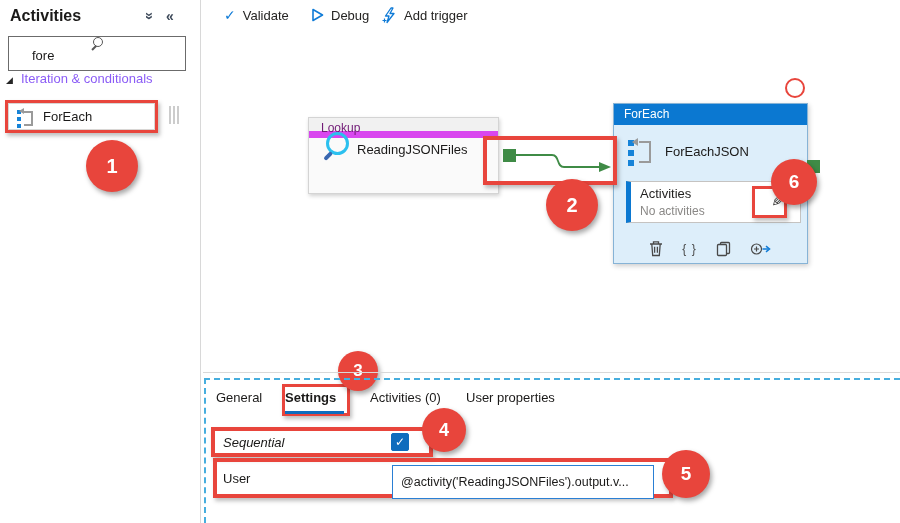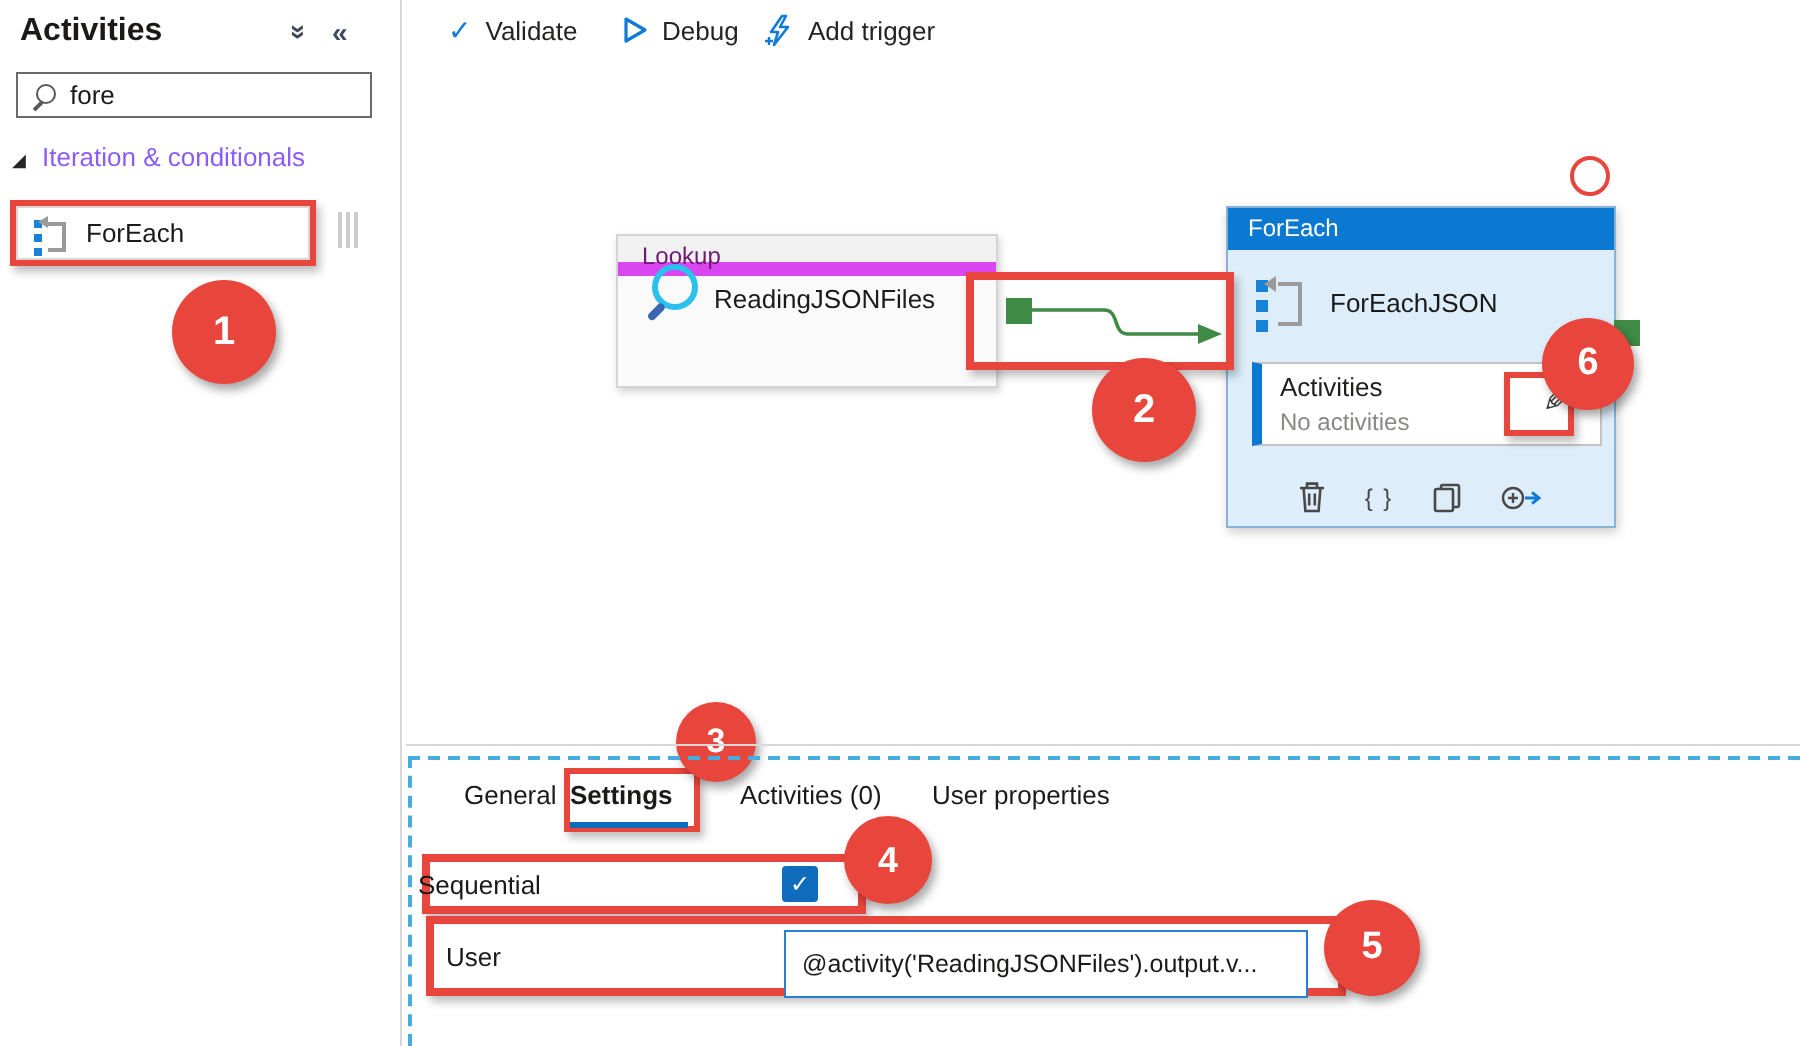--- a/index.html
+++ b/index.html
@@ -5,21 +5,21 @@
   * { margin:0; padding:0; box-sizing:border-box; }
   html,body { width:900px; height:523px; }
   body { font-family:"Liberation Sans","DejaVu Sans",sans-serif; background:#ffffff; color:#1b1a19; }
   .screen { position:relative; width:900px; height:523px; overflow:hidden; background:#fff; }
 
   
   .panel-title { position:absolute; left:10px; top:7px; font-size:16px; font-weight:bold; color:#1b1a19; }
   .panel-icon { position:absolute; top:8px; font-size:14px; font-weight:600; color:#3e4a5a; cursor:pointer; }
   .icon-collapse-all { left:146px; transform:rotate(90deg); }
   .icon-collapse-panel { left:166px; }
-  .search-box { position:absolute; left:8px; top:36px; width:178px; height:23px; border:1px solid #6b6b6b; background:#fff; display:flex; align-items:center; }
+  .search-box { position:absolute; left:8px; top:36px; width:178px; height:35px; border:1px solid #6b6b6b; background:#fff; display:flex; align-items:center;flex-direction:column; }
   .search-box input { border:none; outline:none; font-family:inherit; font-size:13px; color:#1b1a19; width:130px; background:transparent; }
   .mag-sm { position:relative; width:11px; height:11px; margin:0 7px 0 8px; }
   .mag-sm::before { content:""; position:absolute; right:0; top:0; width:8px; height:8px; border:1.5px solid #585858; border-radius:50%; }
   .mag-sm::after { content:""; position:absolute; left:-1px; bottom:0px; width:6px; height:1.5px; background:#585858; transform:rotate(-45deg); }
   .section-caret { position:absolute; left:6px; top:75px; font-size:9px; color:#262626; }
   .section-label { position:absolute; left:21px; top:71px; font-size:13px; color:#8b5cf6; }
   .activity-card { position:absolute; left:8px; top:103px; width:147px; height:27px; background:#fff; border:1px solid #d8d6d4; display:flex; align-items:center; cursor:grab; }
   .activity-card .label { font-size:13px; margin-left:8px; }
   .grip { position:absolute; left:169px; top:106px; display:flex; gap:2px; }
   .grip span { width:2px; height:18px; background:#cccccc; display:block; }
@@ -200,27 +200,27 @@
   <div class="co-circle" style="left:86px;  top:140px; width:52px; height:52px; font-size:20px;">1</div>
   <div class="co-circle" style="left:546px; top:179px; width:52px; height:52px; font-size:20px;">2</div>
   <div class="co-circle" style="left:338px; top:351px; width:40px; height:40px; font-size:17px;">3</div>
   <div class="co-circle" style="left:422px; top:408px; width:44px; height:44px; font-size:18px;">4</div>
   <div class="co-circle" style="left:662px; top:450px; width:48px; height:48px; font-size:19px;">5</div>
   <div class="co-circle" style="left:771px; top:159px; width:46px; height:46px; font-size:19px;">6</div>
 
   <div class="canvas-bottom-line"></div>
   <div class="props-outline"></div>
 
-  <span class="tab" style="left:232px;">General</span>
+  <span class="tab" style="left:216px;">General</span>
   <span class="tab active" style="left:285px;">Settings</span>
   <span class="tab" style="left:370px;">Activities (0)</span>
   <span class="tab" style="left:466px;">User properties</span>
   <div class="tab-underline"></div>
 
-  <span class="prop-label" style="left:209px; top:435px;">Sequential</span>
+  <span class="prop-label" style="left:223px; top:435px;font-style:italic;">Sequential</span>
   <div class="checkbox">
     <span>✓</span>
   </div>
 
   <span class="prop-label" style="left:223px; top:471px;">User</span>
   <input type="text" class="items-input" value="@activity('ReadingJSONFiles').output.v..." style="">
 
 </div>
 
 </body></html>

